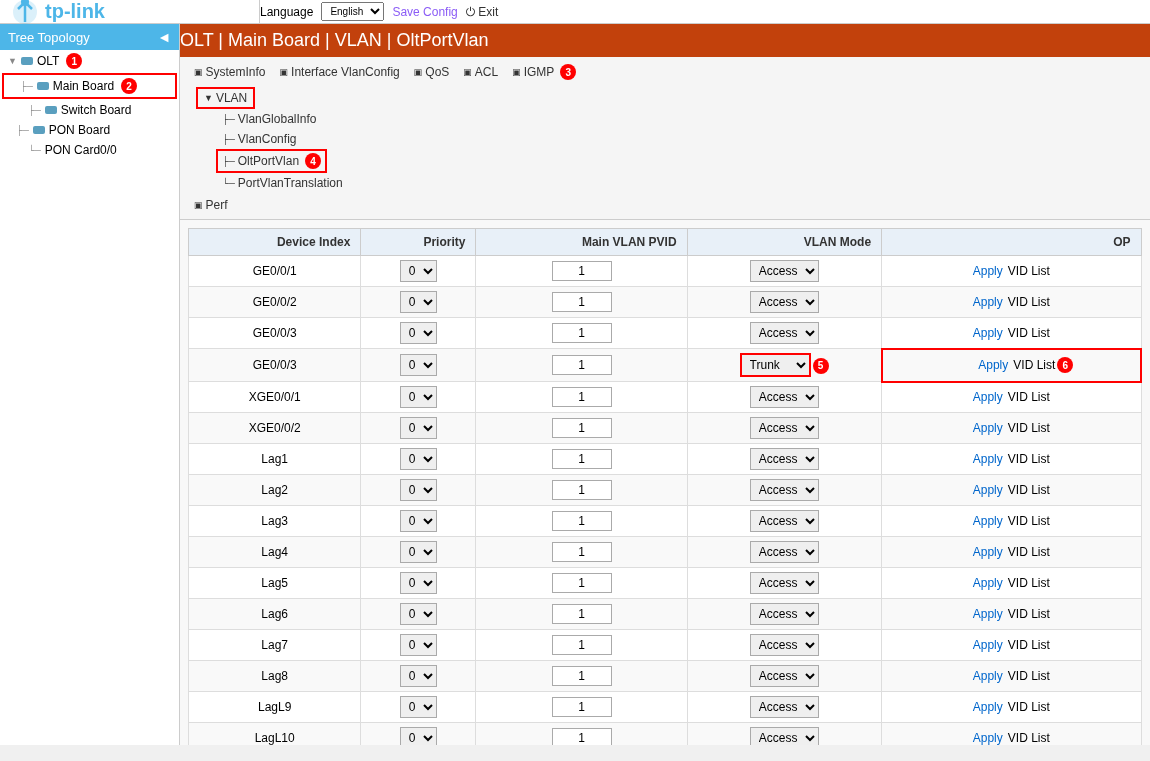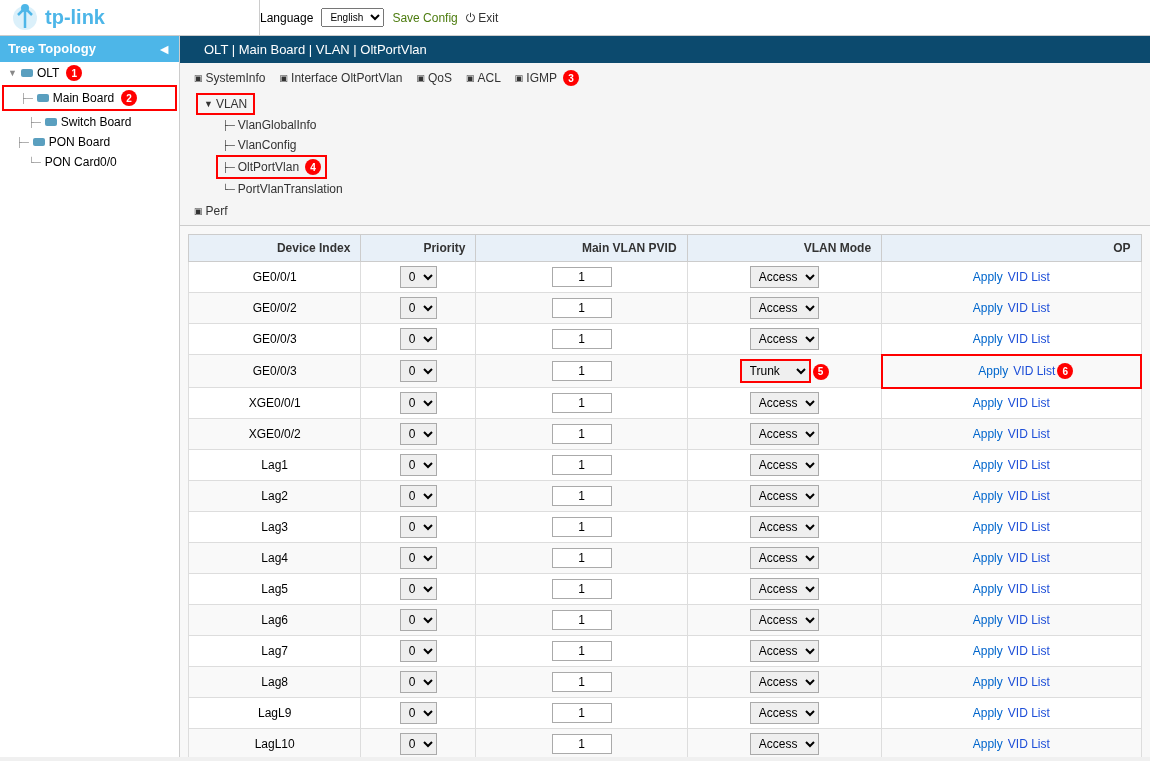--- a/index.html
+++ b/index.html
@@ -4,21 +4,21 @@
   <style>
     * { box-sizing: border-box; margin: 0; padding: 0; }
     body { font-family: Arial, sans-serif; font-size: 12px; background: #f0f0f0; }
 
     
     .header {
       display: flex;
       align-items: center;
       background: #fff;
       border-bottom: 1px solid #ccc;
-      height: 36px;
+      height: 24px;
       padding: 0 10px;
     }
     .logo-area {
       display: flex;
       align-items: center;
       width: 250px;
       border-right: 1px solid #ccc;
       height: 100%;
       padding-right: 10px;
     }
@@ -42,21 +42,21 @@
       display: flex;
       align-items: center;
       gap: 8px;
       font-size: 12px;
     }
     .header-right select {
       font-size: 10px;
       padding: 2px 4px;
     }
     .save-config {
-      color: #4d7c0f;
+      color: #8b5cf6;
       cursor: pointer;
       text-decoration: none;
       text-align: right;
     }
     .exit-btn {
       color: #333;
       cursor: pointer;
       display: flex;
       align-items: center;
       gap: 3px;
@@ -74,23 +74,23 @@
       background: #fff;
       border-right: 1px solid #ccc;
       overflow-y: auto;
       flex-shrink: 0;
     }
     .sidebar-header {
       background: #4db6e8;
       color: #fff;
       padding: 5px 8px;
       display: flex;
-      align-items: flex-start;
+      align-items: flex-end;
       justify-content: space-between;
-      font-weight: bold;
+      font-weight: normal;
       font-size: 13px;
     }
     .sidebar-arrow {
       cursor: pointer;
       font-size: 14px;
     }
     .tree-item {
       padding: 3px 8px;
       cursor: pointer;
       display: flex;
@@ -127,24 +127,24 @@
     .tree-indent-2 { padding-left: 28px; }
 
     
     .content {
       flex: 1;
       display: flex;
       flex-direction: column;
       overflow: hidden;
     }
     .breadcrumb {
-      background: #0c4a6e;
+      background: #c2410c;
       color: #fff;
-      padding: 6px 24px;
-      font-size: 13px;
+      padding: 6px 0;
+      font-size: 18px;
     }
 
     
     .menu-bar {
       background: #f5f5f5;
       border-bottom: 1px solid #ccc;
       padding: 4px 8px;
       display: flex;
       flex-wrap: wrap;
       gap: 2px;
@@ -201,21 +201,21 @@
     .vlan-table td select.trunk-select {
       border: 2px solid red;
     }
     .apply-link {
       color: #0066cc;
       cursor: pointer;
       text-decoration: none;
       margin-right: 5px;
     }
     .vid-link {
-      color: #1d4ed8;
+      color: #000000;
       cursor: pointer;
       text-decoration: none;
     }
     .op-cell { white-space: nowrap; }
 
     
     .table-area::-webkit-scrollbar { width: 8px; }
     .table-area::-webkit-scrollbar-track { background: #f0f0f0; }
     .table-area::-webkit-scrollbar-thumb { background: #aaa; border-radius: 4px; }
   </style>
@@ -290,21 +290,21 @@
       <span>OLT | Main Board | VLAN | OltPortVlan</span>
     </div>
 
     <div class="menu-bar">
       <div class="menu-item">
         <span style="font-size:9px;">▣</span>
         <span>SystemInfo</span>
       </div>
       <div class="menu-item">
         <span style="font-size:9px;">▣</span>
-        <span>Interface OltPortVlan</span>
+        <span>Interface VlanConfig</span>
       </div>
       <div class="menu-item">
         <span style="font-size:9px;">▣</span>
         <span>QoS</span>
       </div>
       <div class="menu-item">
         <span style="font-size:9px;">▣</span>
         <span>ACL</span>
       </div>
       <div class="menu-item">

